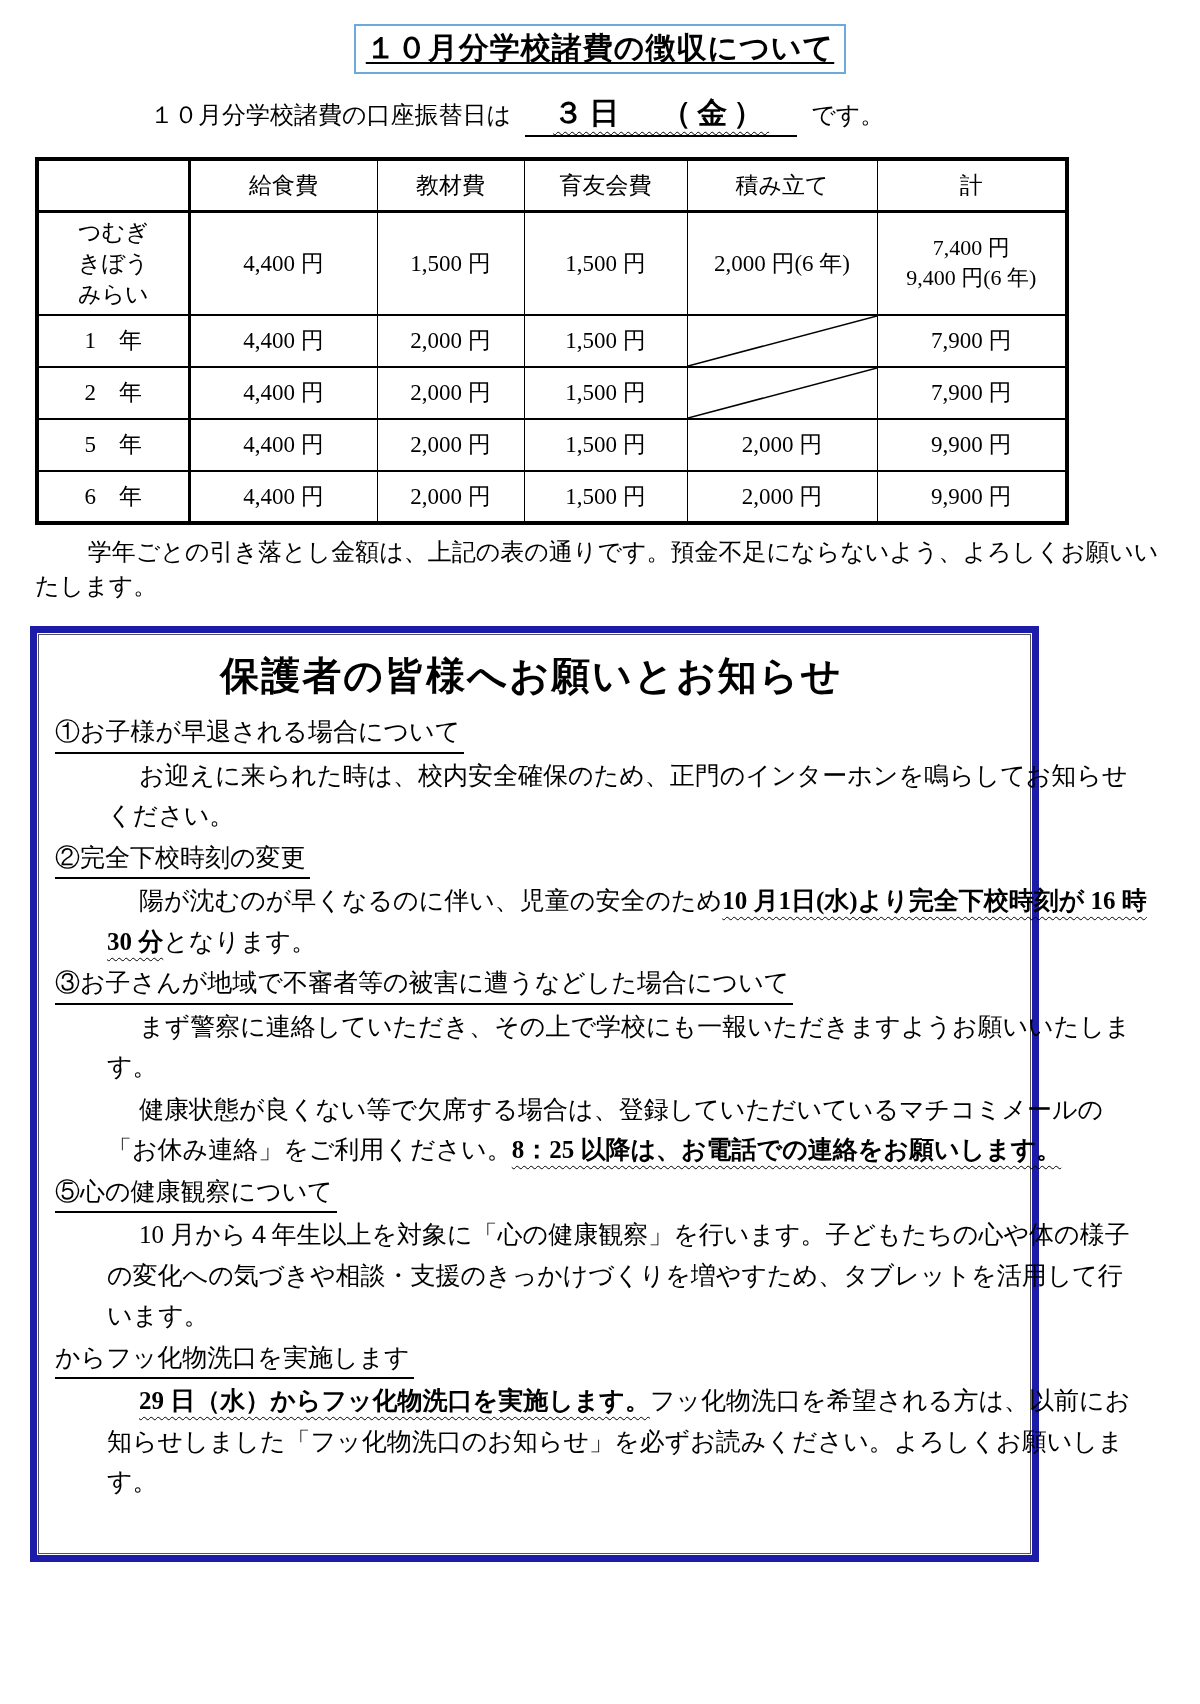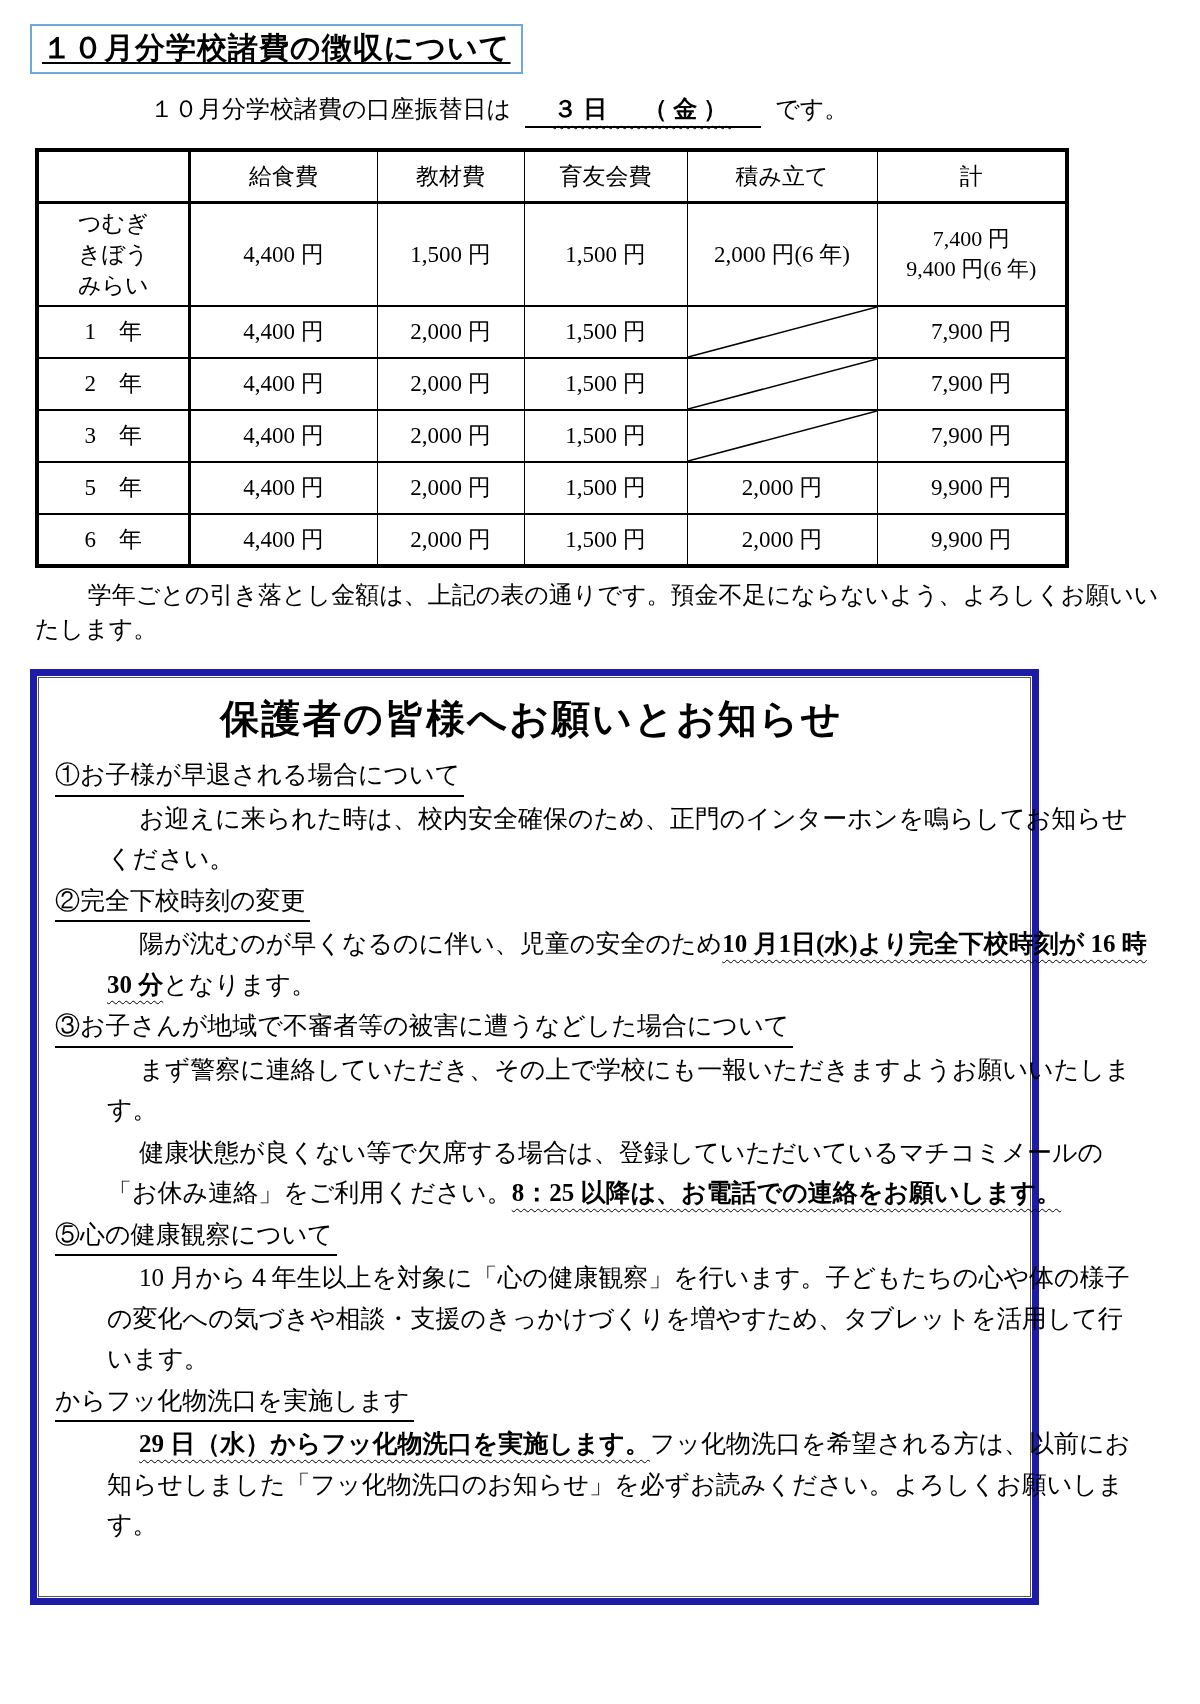--- a/index.html
+++ b/index.html
@@ -10,21 +10,21 @@
   html,body{margin:0;padding:0;background:#fff;}
   body{
     width:1200px;height:1704px;
     font-family:"Liberation Serif","DejaVu Serif",serif;
     color:#000;
     position:relative;
   }
   .sheet{padding:24px 30px 0 30px;}
 
   
-  .title-wrap{margin-bottom:19px;}
+  .title-wrap{text-align:center;margin-bottom:19px;}
   .title-box{
     display:inline-block;
     border:2px solid var(--ltblue);
     padding:2px 10px 3px 10px;
   }
   .title-box span{
     font-size:30px;font-weight:bold;
     text-decoration:underline;
     text-decoration-thickness:2px;
     text-underline-offset:4px;
@@ -35,21 +35,21 @@
     margin:10px 0 0 120px;
     font-size:24px;
   }
   .date-outer{
     display:inline-block;
     border-bottom:2px solid #000;
     padding:0 28px 1px 28px;
     margin:0 8px;
   }
   .date-inner{
-    font-weight:bold;font-size:24px;letter-spacing:6px;
+    font-weight:bold;font-size:30px;letter-spacing:6px;
     text-decoration:underline wavy 1px #000;
     text-underline-offset:8px;
   }
 
   
   table.fees{
     border-collapse:collapse;
     table-layout:fixed;
     width:1030px;
     margin:20px 0 0 5px;
@@ -190,32 +190,20 @@
       <td>2,000 円</td>
       <td>1,500 円</td>
       <td>
             <svg class="diag-svg" viewBox="0 0 100 100" preserveAspectRatio="none">
               <line x1="0" y1="100" x2="100" y2="0" stroke="#000" stroke-width="1.5" vector-effect="non-scaling-stroke"></line>
             </svg>
           </td>
       <td>7,900 円</td>
     </tr>
 
-    <tr class="r">
-      <td class="rowlabel">3　年</td>
-      <td>4,400 円</td>
-      <td>2,000 円</td>
-      <td>1,500 円</td>
-      <td>
-            <svg class="diag-svg" viewBox="0 0 100 100" preserveAspectRatio="none">
-              <line x1="0" y1="100" x2="100" y2="0" stroke="#000" stroke-width="1.5" vector-effect="non-scaling-stroke"></line>
-            </svg>
-          </td>
-      <td>7,900 円</td>
-    </tr>
 
 
     <tr class="r">
       <td class="rowlabel">5　年</td>
       <td>4,400 円</td>
       <td>2,000 円</td>
       <td>1,500 円</td>
       <td>2,000 円</td>
       <td>9,900 円</td>
     </tr>

